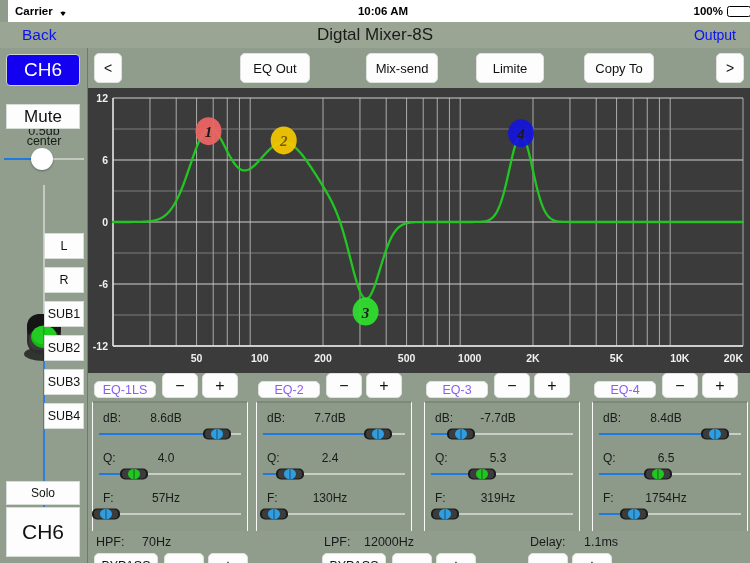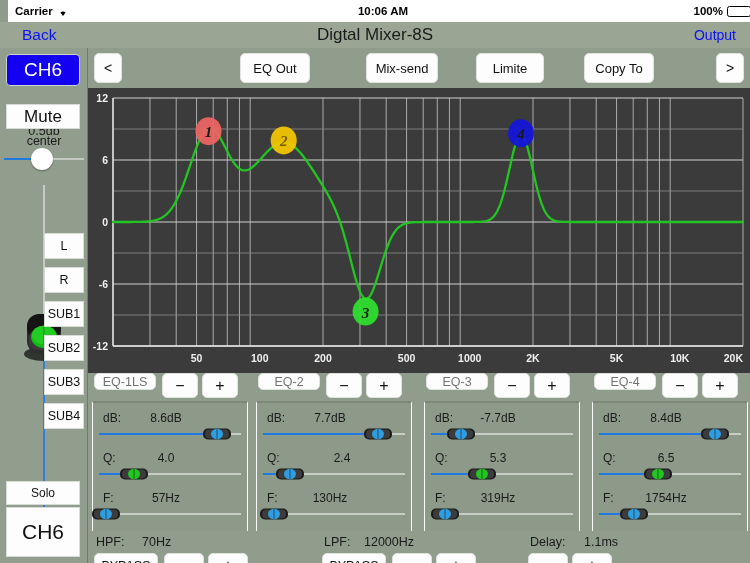--- a/index.html
+++ b/index.html
@@ -115,24 +115,24 @@
   
   .graph-wrap {
     position:absolute; top:40px; left:0; width: 662px; height: 285px;
     background:#3b3b3b;
   }
   .graph-svg { position:absolute; top:0; left:0; }
 
   
   .eqrow { position:absolute; top:325px; left:0; width:662px; height:28px; }
   .eq-sel {
-    position:absolute; top:0; height:17px;
+    position:absolute; top:8px; height:17px;
     background:#fdfdfd; border:1px solid #dfe3dd; border-radius:5px;
     display:flex; align-items:center; justify-content:center;
-    font-size:12.5px; color:#737373;
+    font-size:12.5px; color:#8b5cf6;
   }
   .eq-pm {
     position:absolute; top:0; width:36px; height:25px;
     background:#fdfdfd; border:1px solid #dfe3dd; border-radius:5px;
     display:flex; align-items:center; justify-content:center;
     font-size:16px; color:#111;
   }
 
   
   .eqpanel {
@@ -359,21 +359,21 @@
         <div class="pval" style="left: 0px; top: 8px; width: 146px; text-align: center;">7.7dB</div>
         <div class="strack" style="left: 6px; top: 30px; width: 142px;"></div>
         <div class="sfill" style="left: 6px; top: 30px; width: 110.76px;"></div>
         <div class="sknob" style="left: 105.76px; top: 24px;"><svg width="30" height="14" viewBox="0 0 30 14">
             <rect x="1" y="1.5" width="28" height="11" rx="5" fill="#1a1a1a"></rect>
             <rect x="3" y="2.5" width="24" height="9" rx="4" fill="#3c3c3c"></rect>
             <ellipse cx="15" cy="7" rx="6" ry="5.2" fill="#2f9ee0"></ellipse>
             <rect x="14.4" y="2" width="1.2" height="10" fill="#111" opacity="0.45"></rect>
           </svg></div>
         <div class="plabel" style="left: 10px; top: 48px;">Q:</div>
-        <div class="pval" style="left: 12px; top: 48px; width: 146px; text-align: center;">2.4</div>
+        <div class="pval" style="left: 0px; top: 48px; width: 146px; text-align: center;">2.4</div>
         <div class="strack" style="left: 6px; top: 70px; width: 142px;"></div>
         <div class="sfill" style="left: 6px; top: 70px; width: 22.72px;"></div>
         <div class="sknob" style="left: 17.72px; top: 64px;"><svg width="30" height="14" viewBox="0 0 30 14">
             <rect x="1" y="1.5" width="28" height="11" rx="5" fill="#1a1a1a"></rect>
             <rect x="3" y="2.5" width="24" height="9" rx="4" fill="#3c3c3c"></rect>
             <ellipse cx="15" cy="7" rx="6" ry="5.2" fill="#2f9ee0"></ellipse>
             <rect x="14.4" y="2" width="1.2" height="10" fill="#111" opacity="0.45"></rect>
           </svg></div>
         <div class="plabel" style="left: 10px; top: 88px;">F:</div>
         <div class="pval" style="left: 0px; top: 88px; width: 146px; text-align: center;">130Hz</div>

